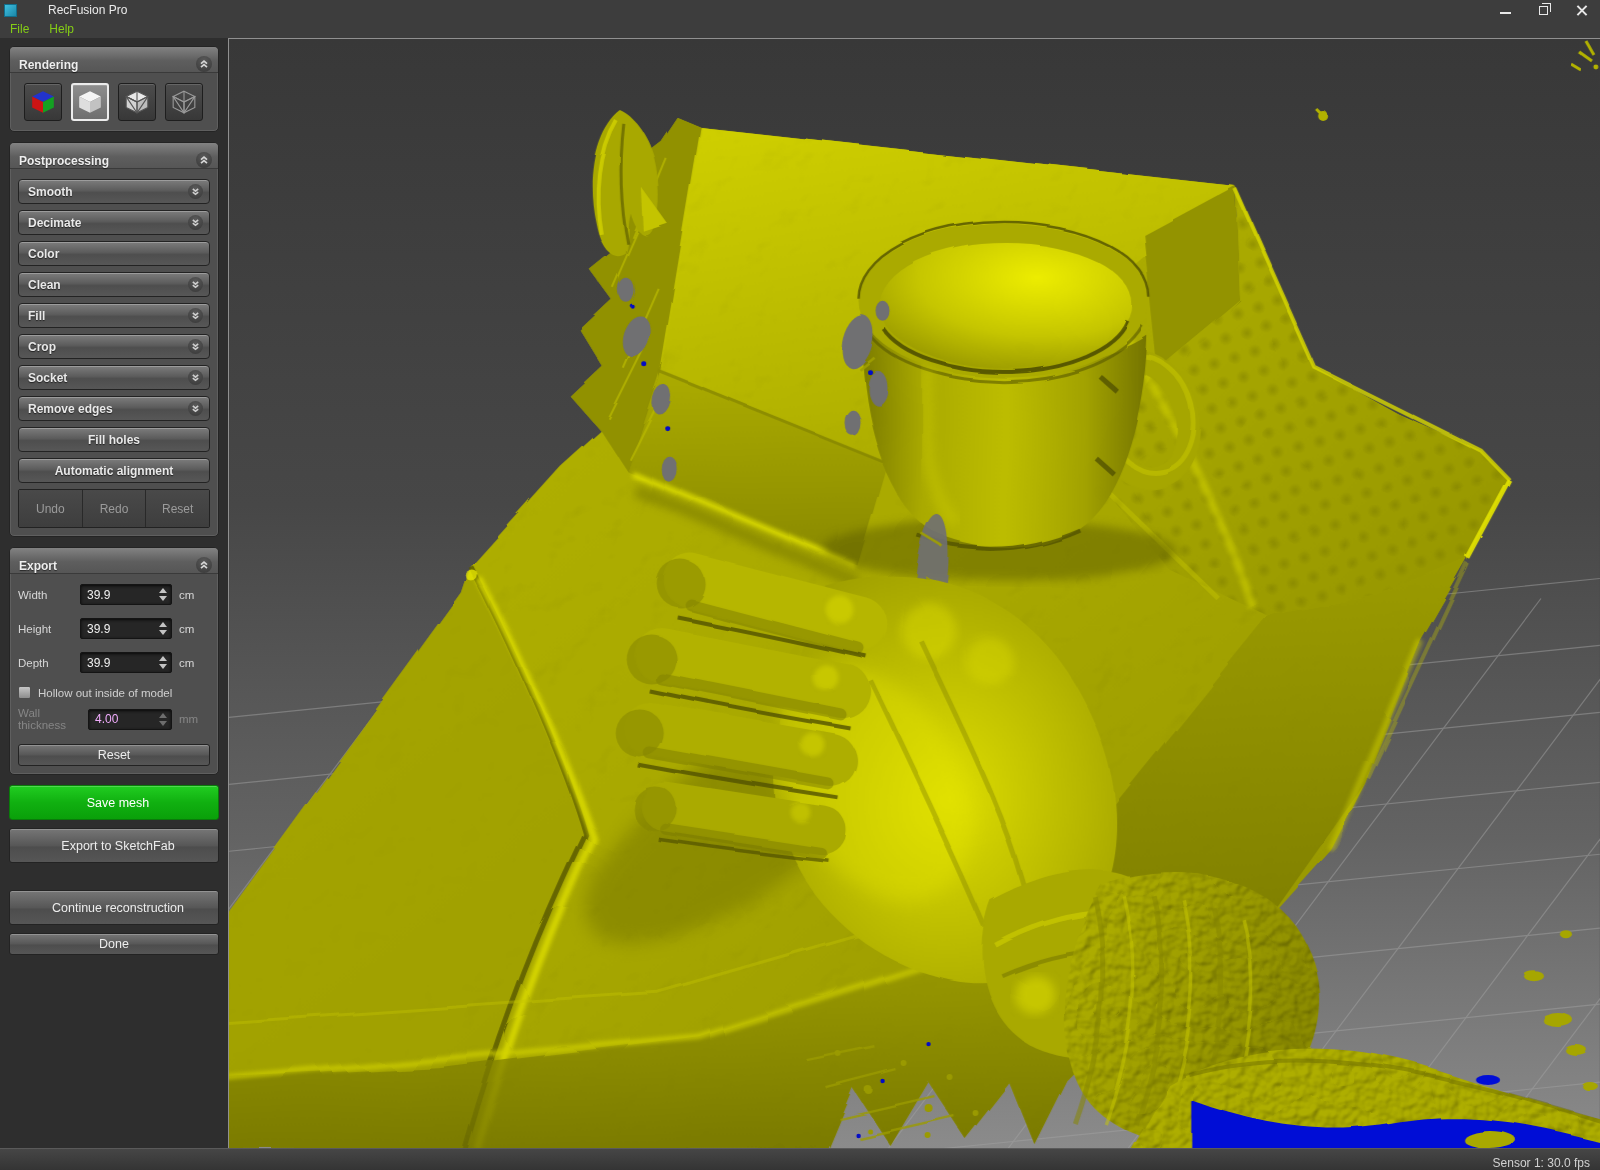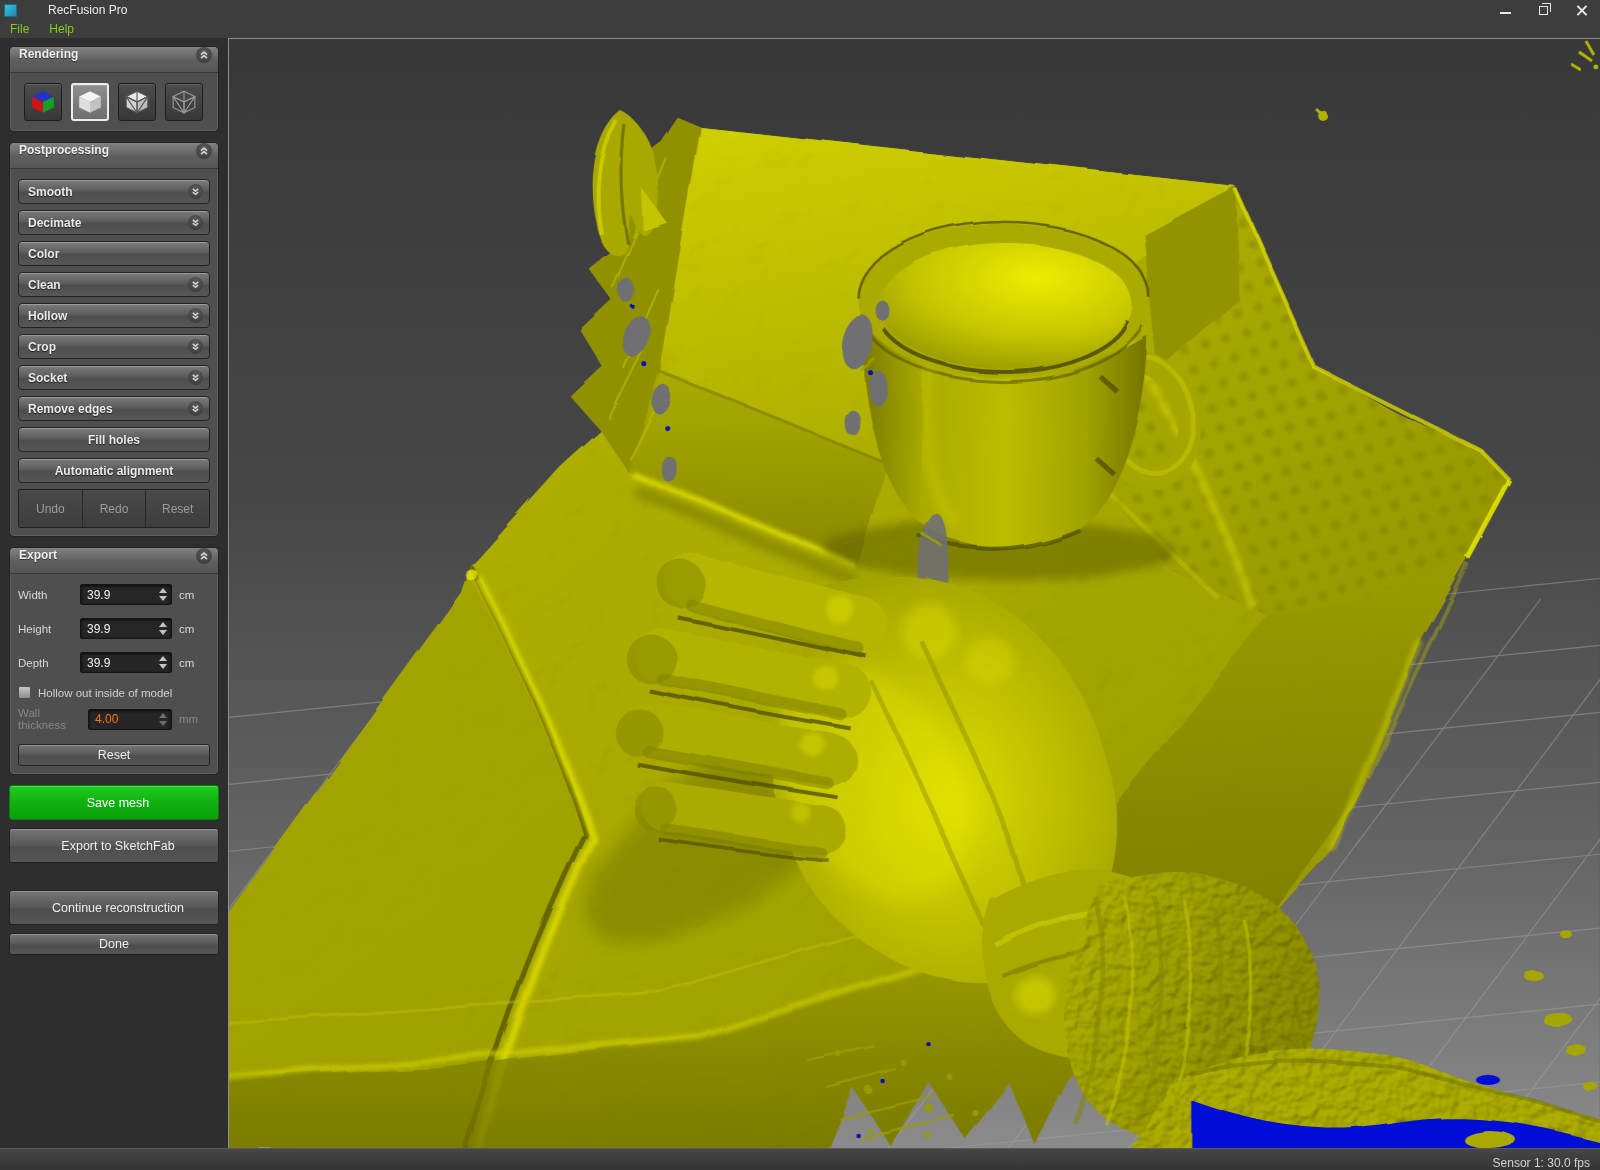--- a/index.html
+++ b/index.html
@@ -22,21 +22,21 @@
 
   
   .menubar { height:18px; background:#3d3d3d; display:flex; align-items:center; flex:0 0 auto; }
   .menu-item { color:#84cc16; font-size:12px; padding:0 10px; height:100%; display:flex; align-items:center; }
 
   
   .body { flex:1 1 auto; display:flex; min-height:0; }
   .sidebar { width:228px; flex:0 0 auto; background:#2e2e2e; padding:8px 9px; overflow:hidden; }
 
   .panel { background:#4f4f4f; border:1px solid #242424; border-radius:5px; box-shadow:inset 0 0 0 1px #5f5f5f; margin-bottom:10px; }
-  .panel-hd { height:26px; display:flex; align-items:flex-start; padding:0 6px 0 9px;
+  .panel-hd { height:26px; display:flex; align-items:flex-end; padding:0 6px 0 9px;
     background:linear-gradient(#828282,#5e5e5e 55%,#565656); border-radius:4px 4px 0 0;
     color:#eeeeee; font-weight:bold; font-size:12px; text-shadow:0 1px 1px rgba(0,0,0,.55); border-bottom:1px solid #3a3a3a; }
   .chev-circle { margin-left:auto; width:16px; height:16px; border-radius:50%;
     background:radial-gradient(circle at 50% 30%,#5a5a5a,#373737); display:flex; align-items:center; justify-content:center; }
   .panel-bd { padding:8px; }
 
   
   .r-row { display:flex; gap:9px; padding:2px 6px; }
   .r-btn { width:38px; height:38px; border-radius:3px; border:1px solid #1e1e1e;
     background:linear-gradient(#4c4c4c,#383838); box-shadow:inset 0 1px 0 rgba(255,255,255,.15);
@@ -61,21 +61,21 @@
   .spin { width:92px; height:21px; background:#262626; border:1px solid #141414; border-radius:2px;
     box-shadow:inset 0 1px 3px rgba(0,0,0,.8); position:relative; display:flex; align-items:center;
     padding-left:6px; color:#f0f0f0; font-size:12px; }
   .spin-arrows { position:absolute; right:4px; top:3px; display:flex; flex-direction:column; gap:3px; }
   .tri-up { width:0; height:0; border-left:4px solid transparent; border-right:4px solid transparent; border-bottom:5px solid #c4c4c4; }
   .tri-dn { width:0; height:0; border-left:4px solid transparent; border-right:4px solid transparent; border-top:5px solid #c4c4c4; }
   .unit { margin-left:7px; }
   .cb-row { display:flex; align-items:center; gap:7px; margin:4px 0 8px 0; font-size:11.5px; color:#d0d0d0; }
   .checkbox { width:13px; height:13px; border-radius:2px; border:1px solid #4e4e4e; background:linear-gradient(#c6c6c6,#8d8d8d); }
   .disabled-row { color:#868686; }
-  .disabled-row .spin { color:#f97316; }
+  .disabled-row .spin { color:#f0abfc; }
   .disabled-row .tri-up { border-bottom-color:#6e6e6e; } .disabled-row .tri-dn { border-top-color:#6e6e6e; }
 
   .btn { display:flex; align-items:center; justify-content:center; border-radius:3px; border:1px solid #232323;
     background:linear-gradient(#767676,#575757 50%,#4d4d4d 55%,#565656);
     box-shadow:inset 0 1px 0 rgba(255,255,255,.22); color:#ededed; font-size:12.5px; }
   .btn-reset { height:22px; margin-top:2px; }
   .btn-big { height:35px; margin-top:8px;padding-left:8px; }
   .btn-green { background:linear-gradient(#21cd21,#10b010 50%,#0aa00a); border-color:#0a7c0a; color:#fff; }
   .btn-gap { margin-top:27px; }
   .btn-done { height:22px; margin-top:8px; }
@@ -217,21 +217,21 @@
             <span class="chev-circle" style="width:15px;height:15px">
               <svg width="9" height="9" viewBox="0 0 10 10">
                   <g stroke="#cfcfcf" stroke-width="1.7" fill="none">
                     <path d="M2 2.1 L5 4.6 L8 2.1"></path>
                     <path d="M2 5.6 L5 8.1 L8 5.6"></path>
                   </g>
                 </svg>
               </span>
           </div>
           <div class="pp-item">
-            <span>Hollow</span>
+            <span>Fill</span>
             <span class="chev-circle" style="width:15px;height:15px">
               <svg width="9" height="9" viewBox="0 0 10 10">
                   <g stroke="#cfcfcf" stroke-width="1.7" fill="none">
                     <path d="M2 2.1 L5 4.6 L8 2.1"></path>
                     <path d="M2 5.6 L5 8.1 L8 5.6"></path>
                   </g>
                 </svg>
               </span>
           </div>
           <div class="pp-item">

